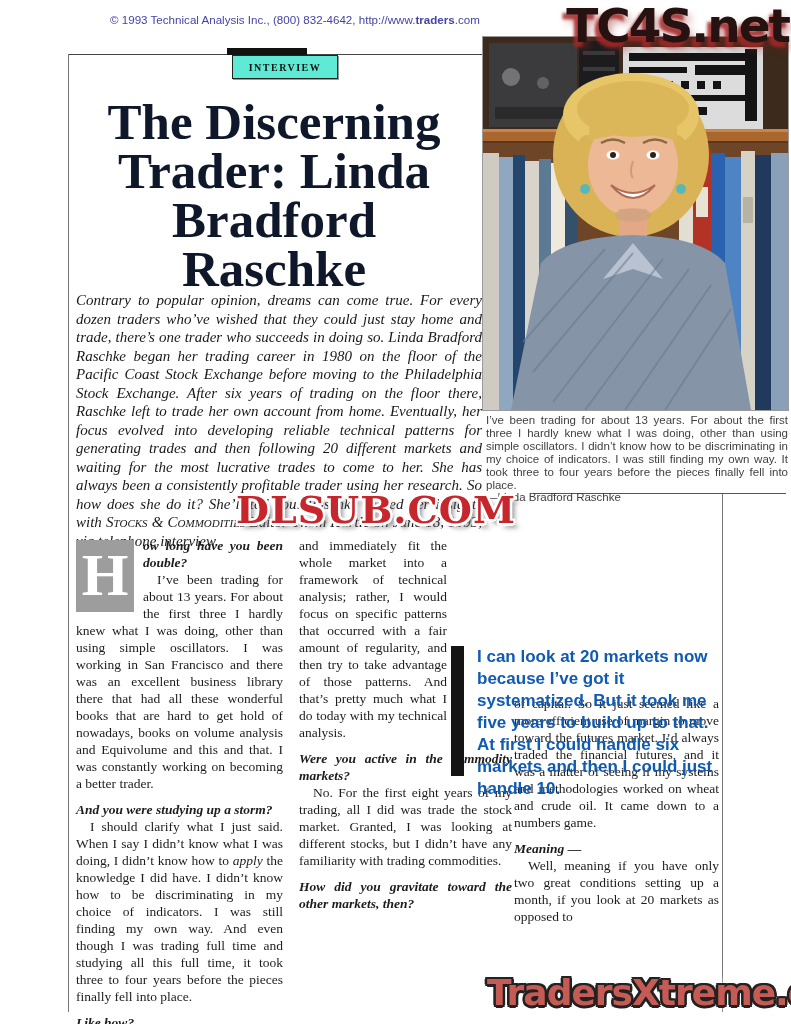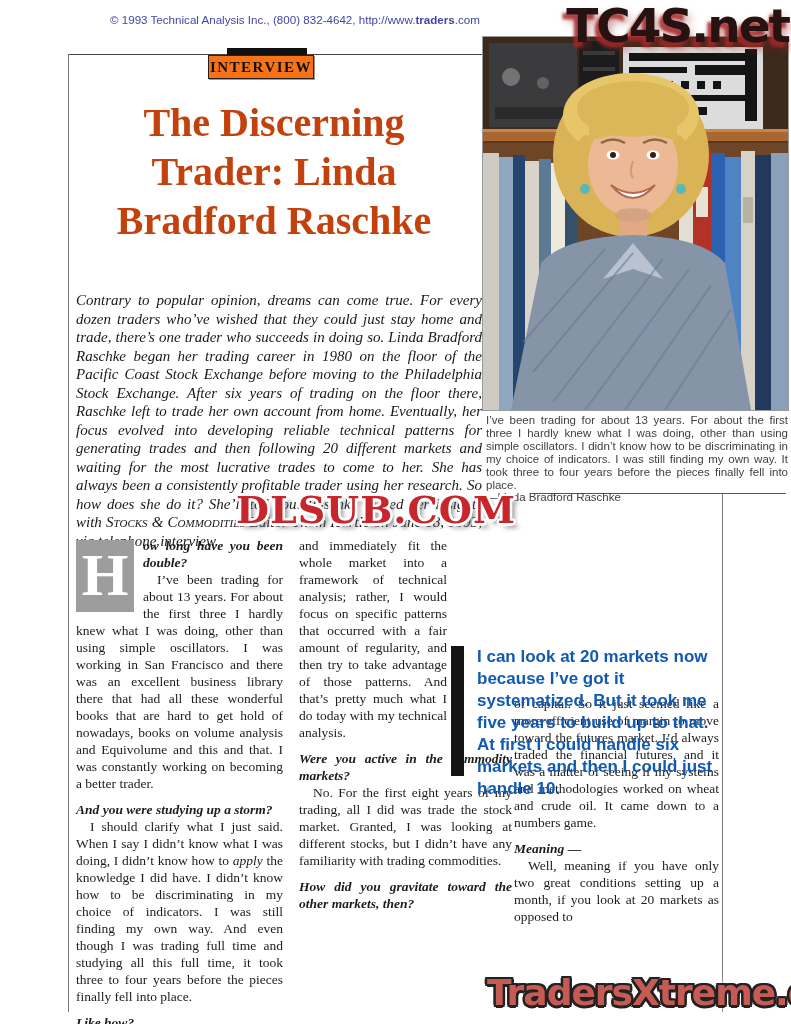--- a/index.html
+++ b/index.html
@@ -13,41 +13,41 @@
   .hdr .scx{font-family:"Liberation Serif",serif;font-variant:small-caps;}
   .hdr2{font-size:11.6px;}
   .bold{font-weight:bold;text-align:center;}
   
   .rule-top{position:absolute;left:68px;top:54px;width:414px;height:1px;background:#444;}
   .rule-left{position:absolute;left:68px;top:54px;width:1px;height:958px;background:#777;}
   .rule-right{position:absolute;left:722px;top:494px;width:1px;height:518px;background:#777;}
   .rule-caption{position:absolute;left:533px;top:493px;width:253px;height:1px;background:#555;}
   
   .int-bar{position:absolute;left:227px;top:48px;width:80px;height:7px;background:#111;}
-  .int-box{position:absolute;left:208px;top:55px;width:104px;height:22px;background:#f97316;
+  .int-box{position:absolute;left:232px;top:55px;width:104px;height:22px;background:#5eead4;
            border:1px solid #222;box-shadow:1px 1px 0 #999;display:flex;align-items:center;justify-content:center;
-           font-family:"Liberation Serif",serif;font-weight:bold;font-size:15px;letter-spacing:1.5px;color:#111;}
+           font-family:"Liberation Serif",serif;font-weight:bold;font-size:10px;letter-spacing:1.5px;color:#111;}
   
   .wm-tc4s{position:absolute;right:2px;top:-2px;font-family:"DejaVu Sans",sans-serif;
            font-weight:800;font-size:47px;letter-spacing:-2px;color:#261311;
            text-shadow:-4px 5px 3px rgba(165,40,40,.85),2px 7px 8px rgba(150,35,35,.5);z-index:9;}
   .wm-dlsub{position:absolute;left:236px;top:487px;font-family:"DejaVu Serif",serif;
             font-weight:bold;font-size:38px;letter-spacing:1px;color:#c6262c;z-index:9;
             text-shadow:-2px -2px 0 #fff,2px -2px 0 #fff,-2px 2px 0 #fff,2px 2px 0 #fff,
                         0 -2.5px 0 #fff,0 2.5px 0 #fff,-2.5px 0 0 #fff,2.5px 0 0 #fff,
                         5px 5px 4px rgba(110,110,110,.65);}
   .wm-traders{position:absolute;left:487px;top:972px;font-family:"DejaVu Sans",sans-serif;
               font-weight:bold;font-size:36px;letter-spacing:-1px;color:#c65b55;z-index:9;
               text-shadow:-2px -2px 0 #222,2px -2px 0 #222,-2px 2px 0 #222,2px 2px 0 #222,
                           0 -2.5px 0 #222,0 2.5px 0 #222,-2.5px 0 0 #222,2.5px 0 0 #222,
                           0 0 10px #fff,0 0 14px #fff;}
   
   .title{position:absolute;left:94px;top:98px;width:360px;text-align:center;
-         font-family:"Liberation Serif",serif;font-weight:bold;font-size:40px;line-height:49px;
-         color:#c2410c;}
+         font-family:"Liberation Serif",serif;font-weight:bold;font-size:51px;line-height:49px;
+         color:#0f172a;}
   
   .intro{position:absolute;left:76px;top:291px;width:406px;font-style:italic;
          font-size:15px;line-height:18.5px;text-align:justify;color:#181818;}
   
   .photo{position:absolute;left:483px;top:37px;width:305px;height:373px;outline:1px solid #9a9a9a;
          overflow:hidden;}
   .caption{position:absolute;left:486px;top:414px;width:302px;
            font-family:"Liberation Sans",sans-serif;font-size:11.5px;line-height:12.9px;
            text-align:justify;color:#3f3f3f;}
   .cap-attr{text-align:left;}

